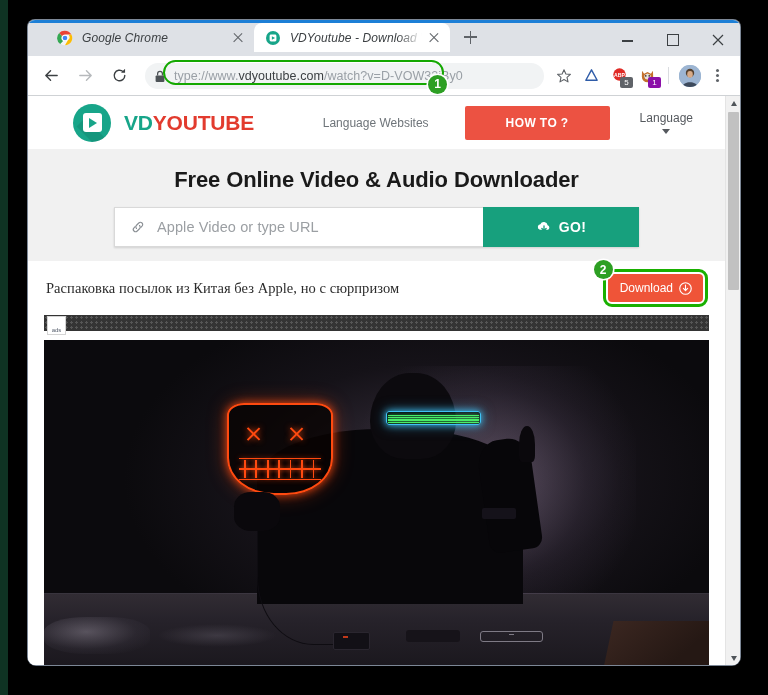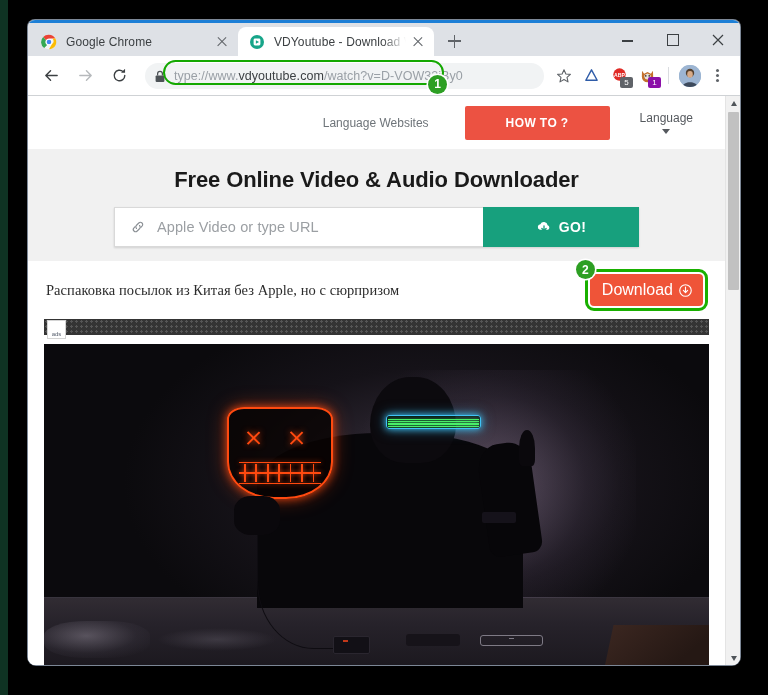--- a/index.html
+++ b/index.html
@@ -43,23 +43,23 @@
   #window-topline {
     height: 3px;
     background: #1d7fd6;
   }
 
   
   #tab-strip {
     height: 33px;
     background: #dee1e6;
     display: flex;
-    align-items: flex-end;
-    padding-left: 2px;
-    position: relative;
+    padding-left: 18px;
+    position: relative;
+    font-style: italic;
   }
   .tab {
     height: 29px;
     display: flex;
     align-items: center;
     padding: 0 8px 0 11px;
     font-size: 12px;
     color: #3c4043;
     position: relative;
     border-radius: 8px 8px 0 0;
@@ -456,21 +456,21 @@
     padding-left: 2px;
     font-family: Liberation Serif, serif;
   }
   #download-button-wrap {
     position: relative;
     flex: 0 0 auto;
   }
   #download-button {
     background: #ef5438;
     color: #ffffff;
-    font-size: 16px;
+    font-size: 12px;
     padding: 7px 11px 7px 12px;
     border-radius: 4px;
     display: flex;
     align-items: center;
     gap: 6px;
     white-space: nowrap;
   }
   #download-highlight {
     position: absolute;
     left: -5px; top: -5px; right: -5px; bottom: -5px;
@@ -918,20 +918,29 @@
             <i></i>
           </div>
       </div>
     </div>
   </div>
 
   <div id="page-viewport">
     <div id="page-scroll-area">
 
       <div id="site-header">
+        <div id="site-logo">
+          <div id="logo-mark">
+            <div class="shadow"></div>
+            <div id="logo-square">
+              <div id="logo-play"></div>
+            </div>
+          </div>
+          <div id="logo-text"><span id="logo-vd">VD</span><span id="logo-youtube">YOUTUBE</span></div>
+        </div>
 
         <div id="site-nav">
           <div id="nav-supported">Language Websites</div>
           <div id="nav-howto">HOW TO ?</div>
           <div id="nav-language">
             <span>Language</span>
             <span class="caret-down"></span>
           </div>
         </div>
       </div>

